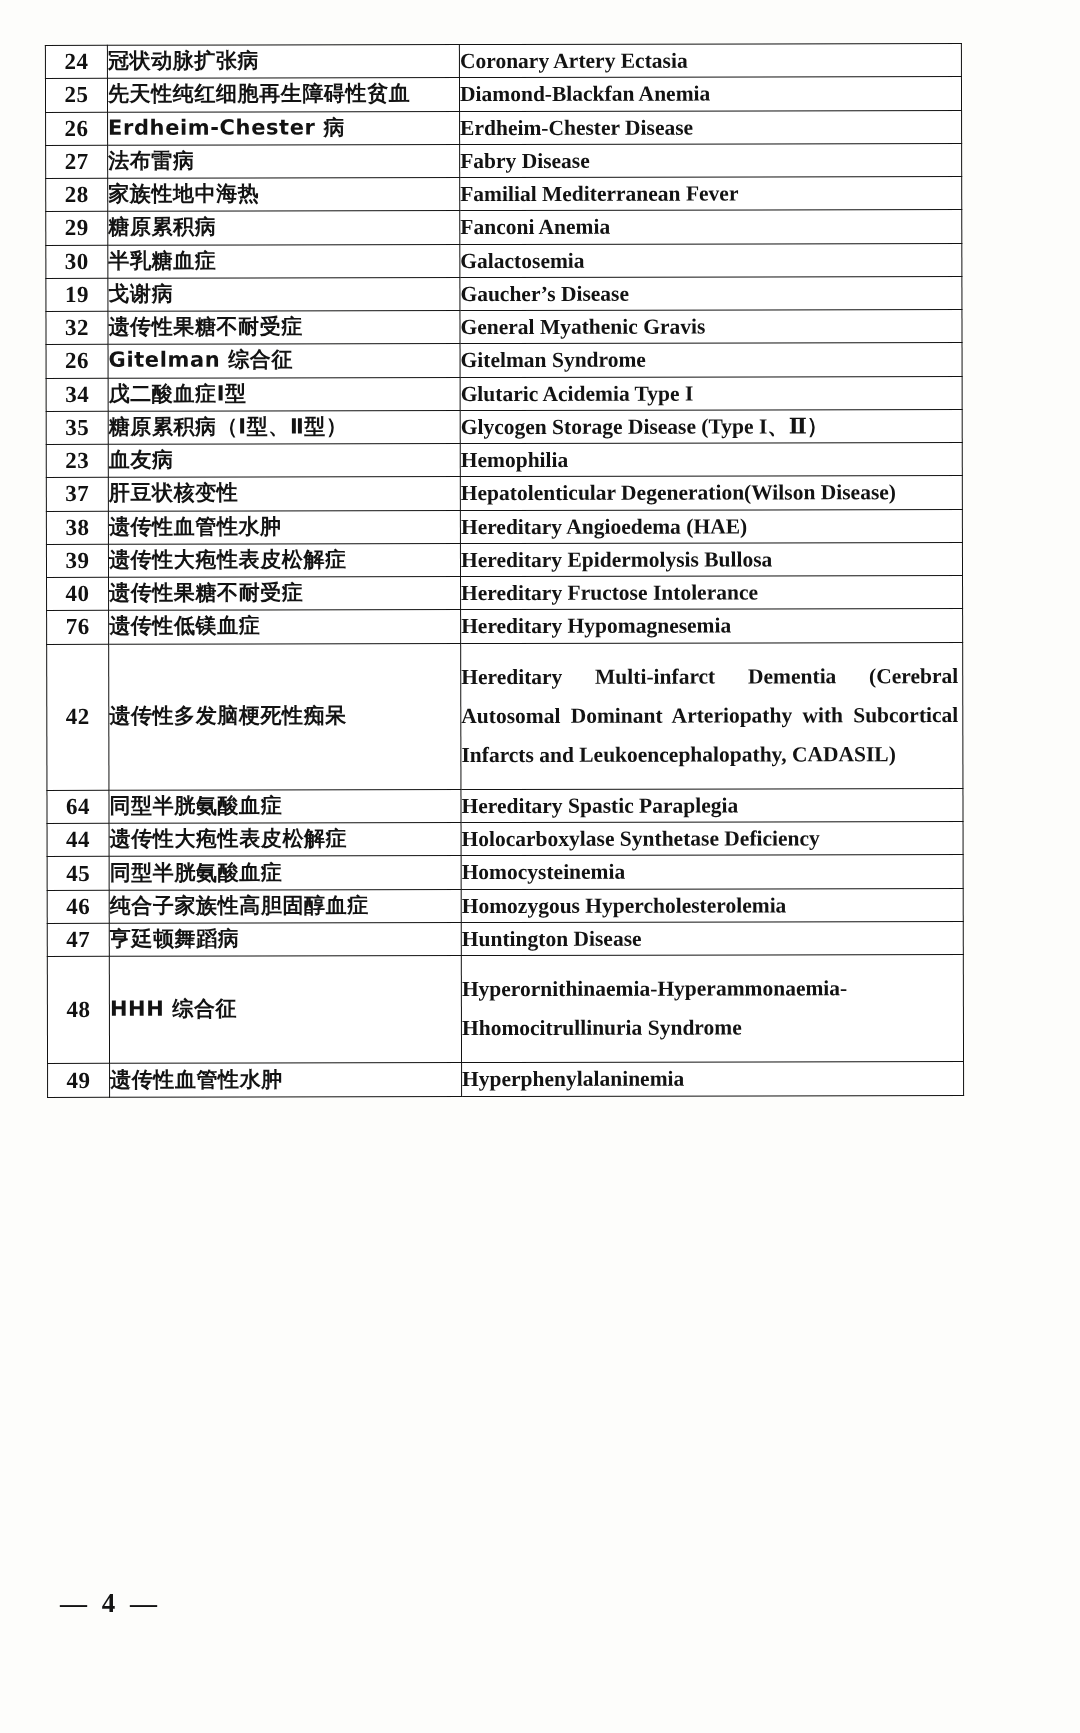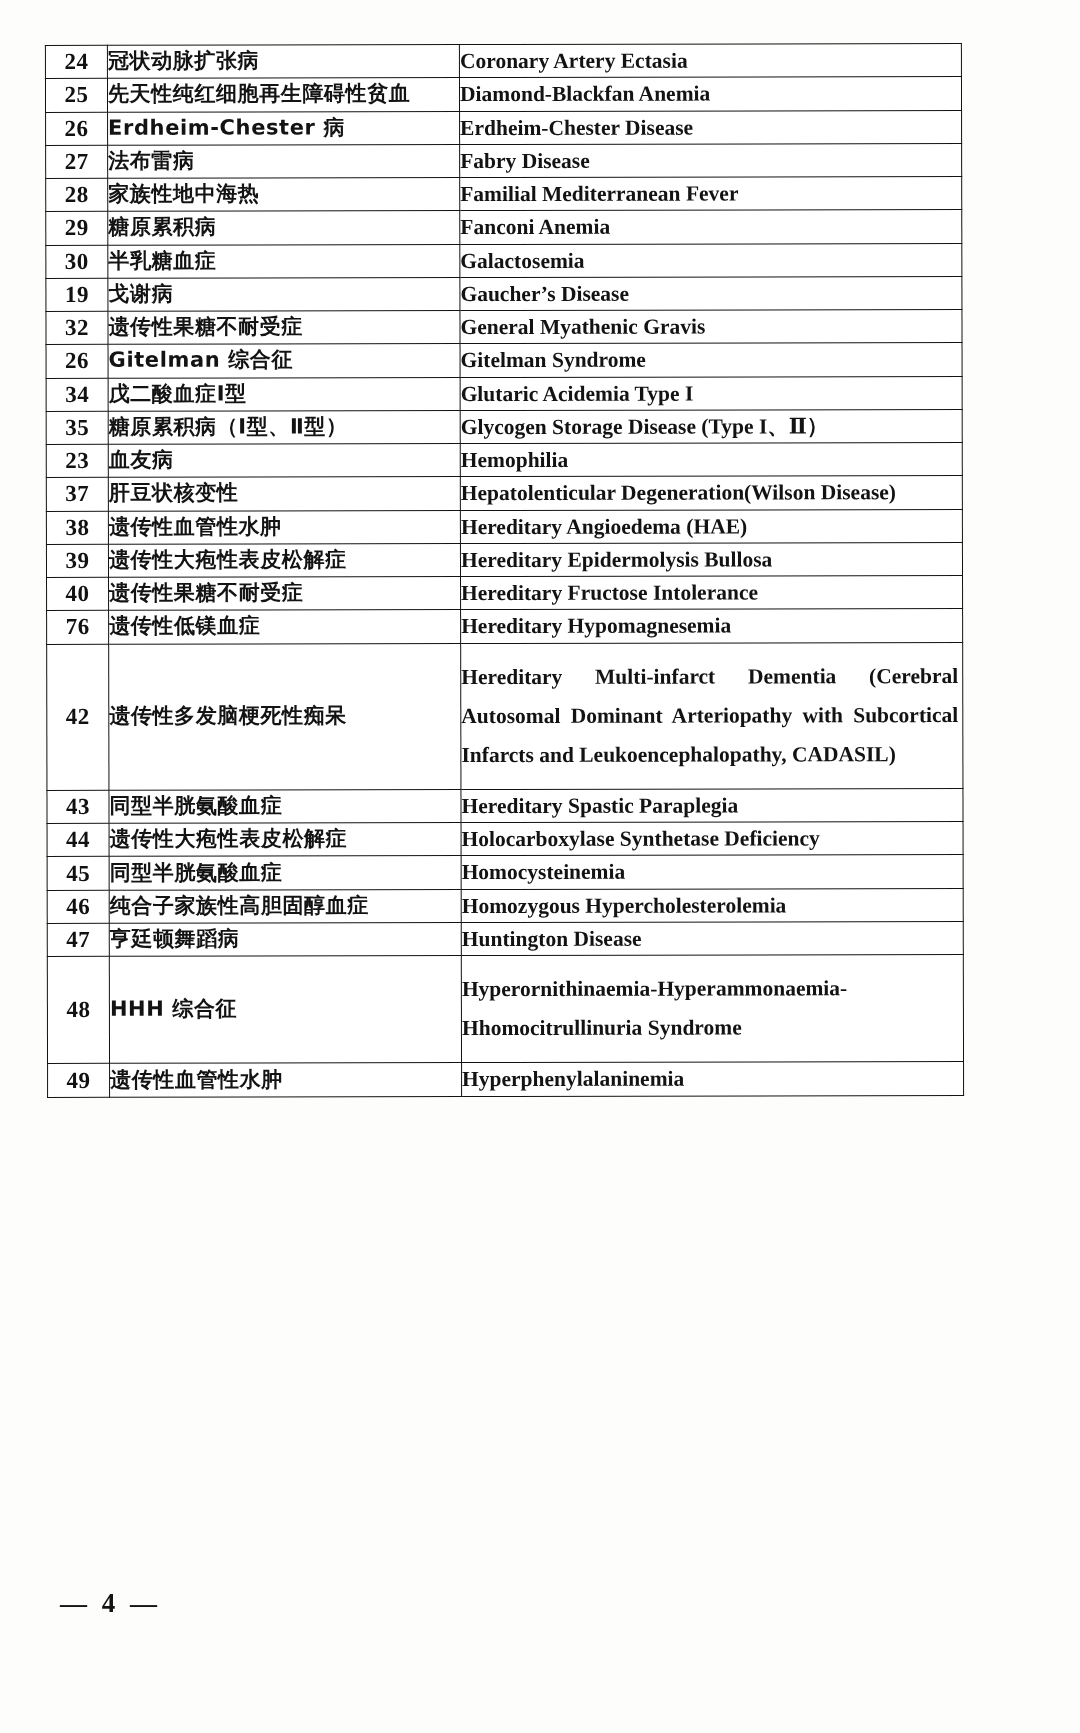--- a/index.html
+++ b/index.html
@@ -198,21 +198,21 @@
             <td class="num">76</td>
             <td class="cn">遗传性低镁血症</td>
             <td class="en">Hereditary Hypomagnesemia</td>
           </tr>
           <tr class="tall">
             <td class="num">42</td>
             <td class="cn">遗传性多发脑梗死性痴呆</td>
             <td class="en justified">Hereditary Multi-infarct Dementia (Cerebral Autosomal Dominant Arteriopathy with Subcortical Infarcts and Leukoencephalopathy, CADASIL)</td>
           </tr>
           <tr>
-            <td class="num">43</td>
+            <td class="num">64</td>
             <td class="cn">同型半胱氨酸血症</td>
             <td class="en">Hereditary Spastic Paraplegia</td>
           </tr>
           <tr>
             <td class="num">44</td>
             <td class="cn">遗传性大疱性表皮松解症</td>
             <td class="en">Holocarboxylase Synthetase Deficiency</td>
           </tr>
           <tr>
             <td class="num">45</td>

